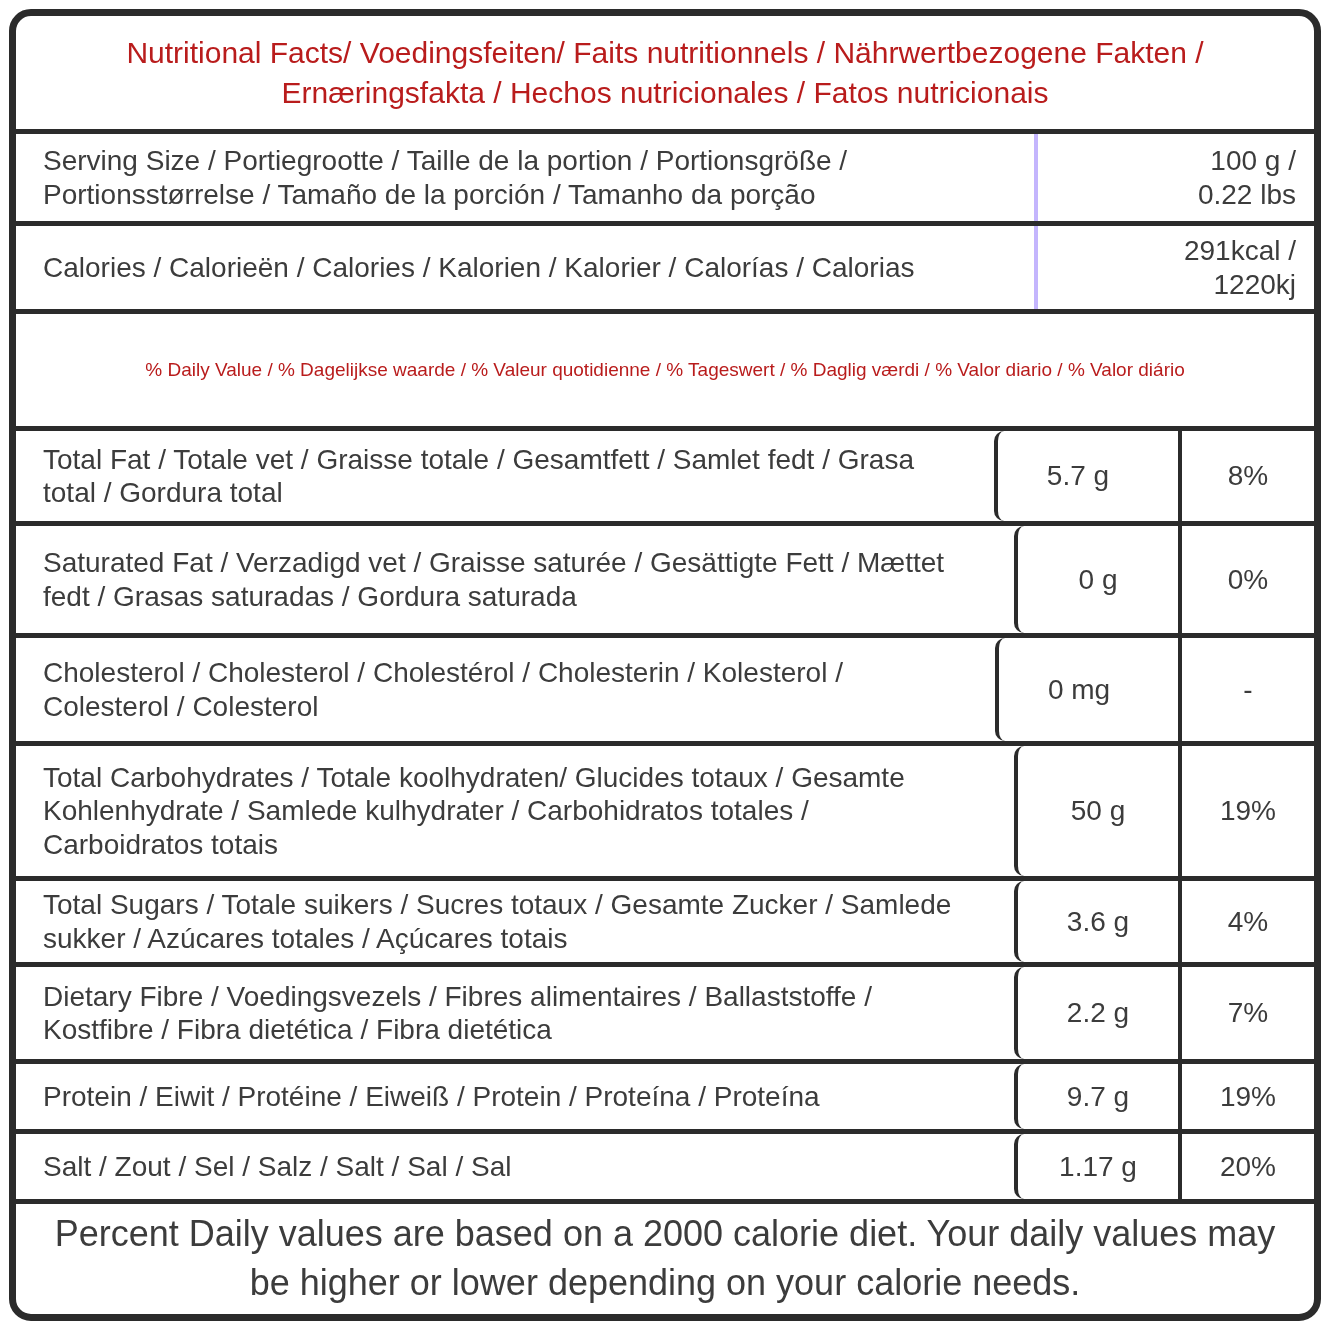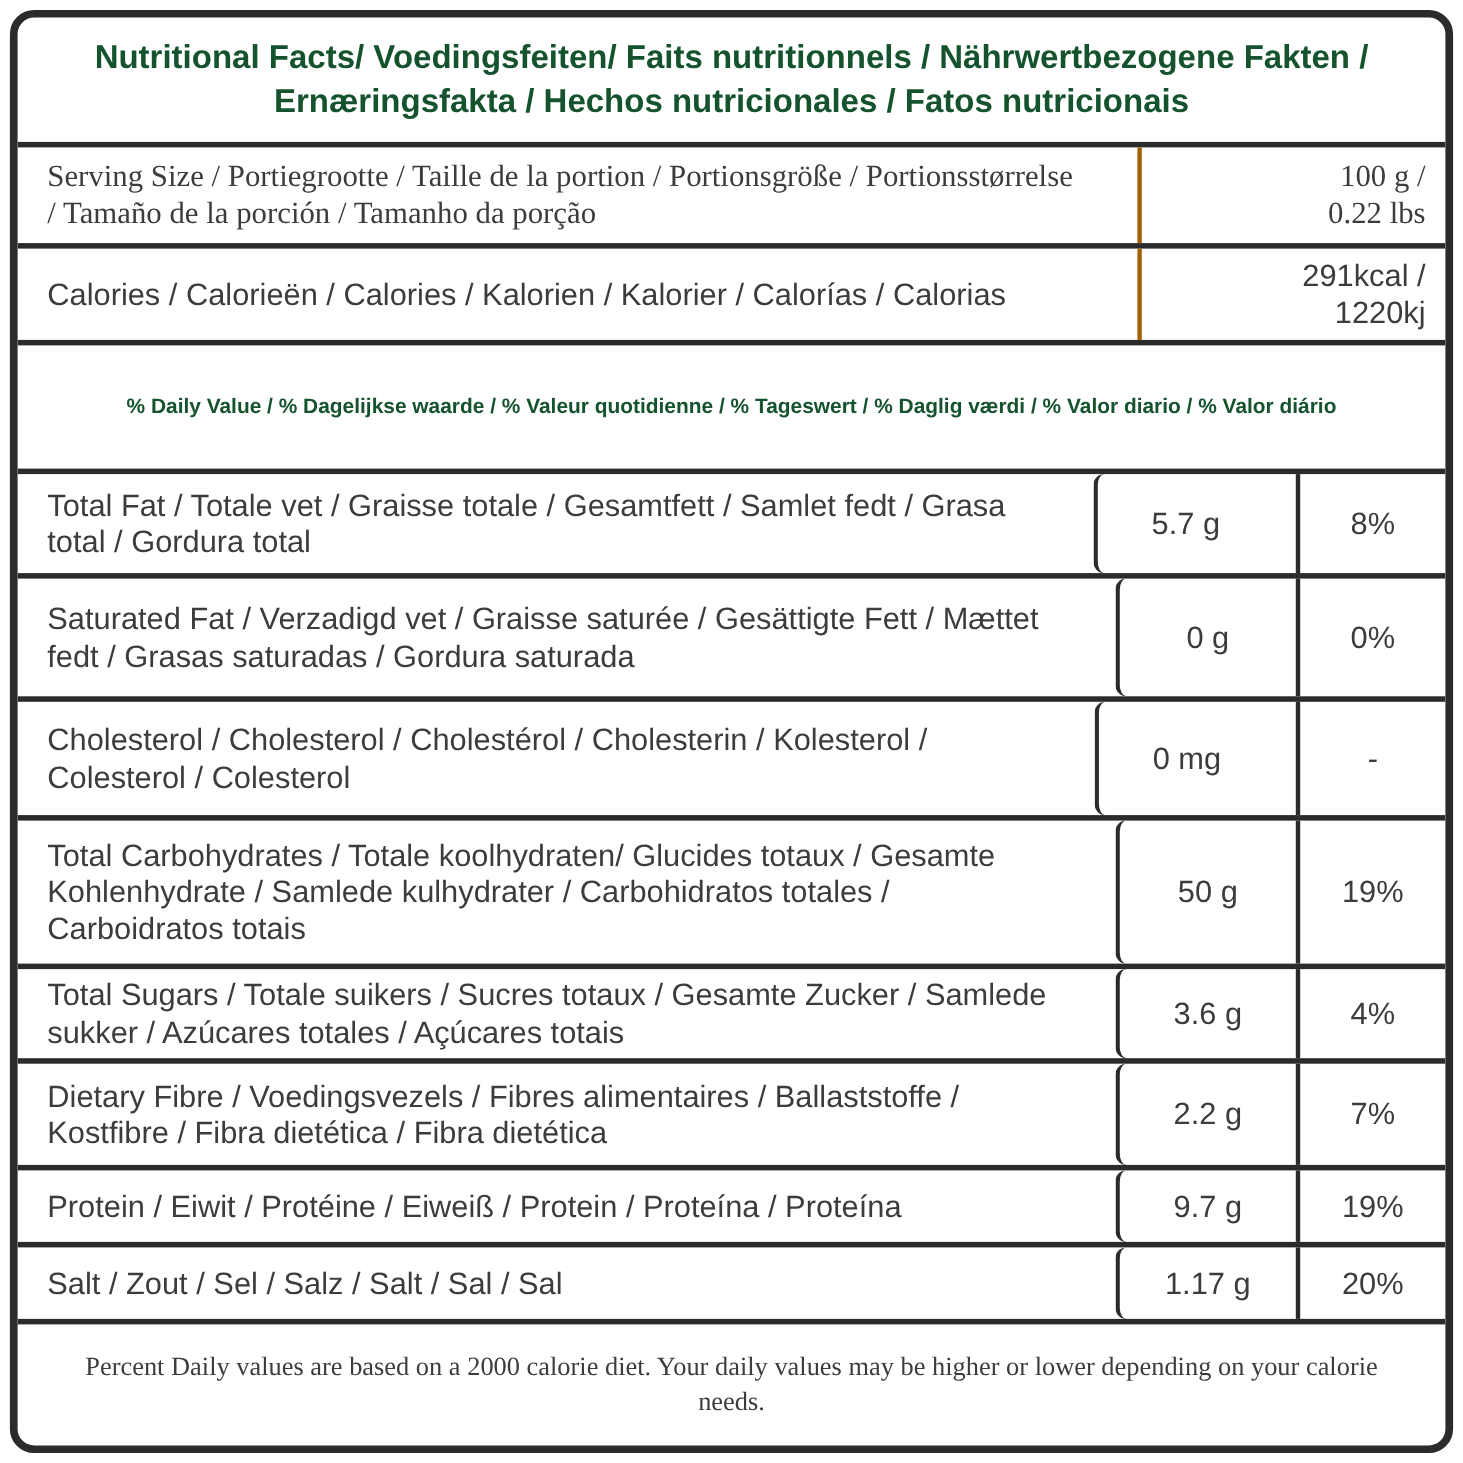--- a/index.html
+++ b/index.html
@@ -53,42 +53,42 @@
   }
   .pct{
     width:136px;
     border-left:4px solid #2b2b2b;
     justify-content:center;
     text-align:center;
     padding:4px;
   }
   .val-wide{
     width:280px;
-    border-left:4px solid #a16207;
+    border-left:4px solid #c4b5fd;
     justify-content:flex-end;
     text-align:right;
     padding:4px 18px 4px 8px;
     white-space:pre-line;
   }
   .full{
     flex:1;
     justify-content:center;
     text-align:center;
     padding:4px 26px;
   }
   .bold{
-    font-weight:bold;
-    color:#14532d;
+    font-weight:normal;
+    color:#b91c1c;
   }
   .title-cell{font-size:30px; line-height:1.32;}
   .dv-cell{font-size:19px; line-height:1.42;}
-  .foot-cell{font-size:24px; line-height:1.35; padding:4px 30px;font-family:Liberation Serif, serif;}
+  .foot-cell{font-size:36px; line-height:1.35; padding:4px 30px;}
 
   .r-title{height:118px;}
-  .r-serving{height:92px;font-family:Liberation Serif, serif;}
+  .r-serving{height:92px;}
   .r-calories{height:88px;}
   .r-dv{height:117px;}
   .r-fat{height:95px;gap:20px;}
   .r-satfat{height:112px;}
   .r-chol{height:108px;gap:19px;}
   .r-carb{height:135px;}
   .r-sugar{height:86px;}
   .r-fibre{height:97px;}
   .r-protein{height:70px;}
   .r-salt{height:70px;}

